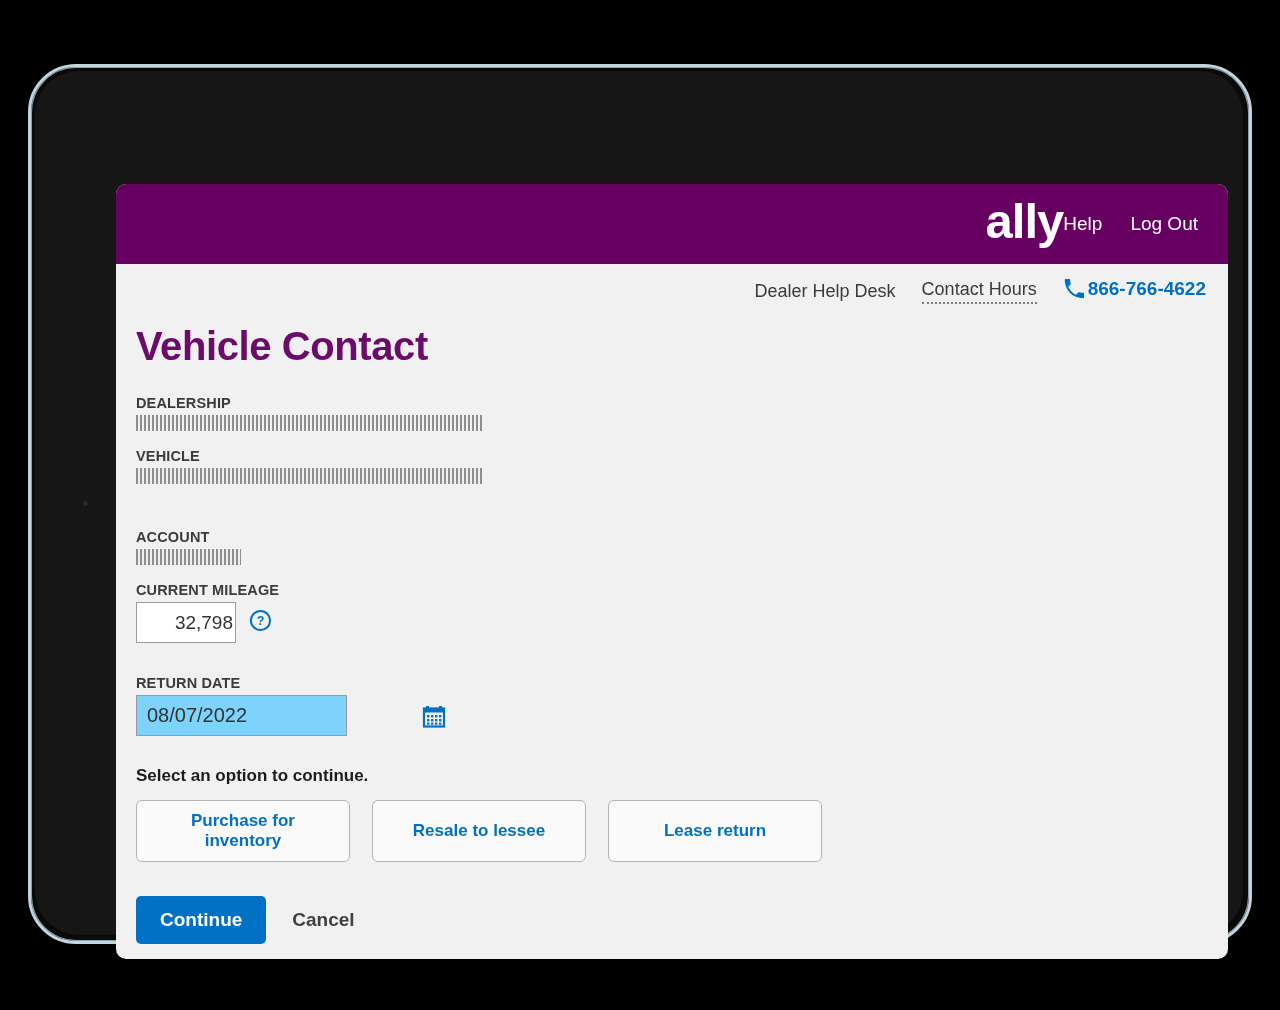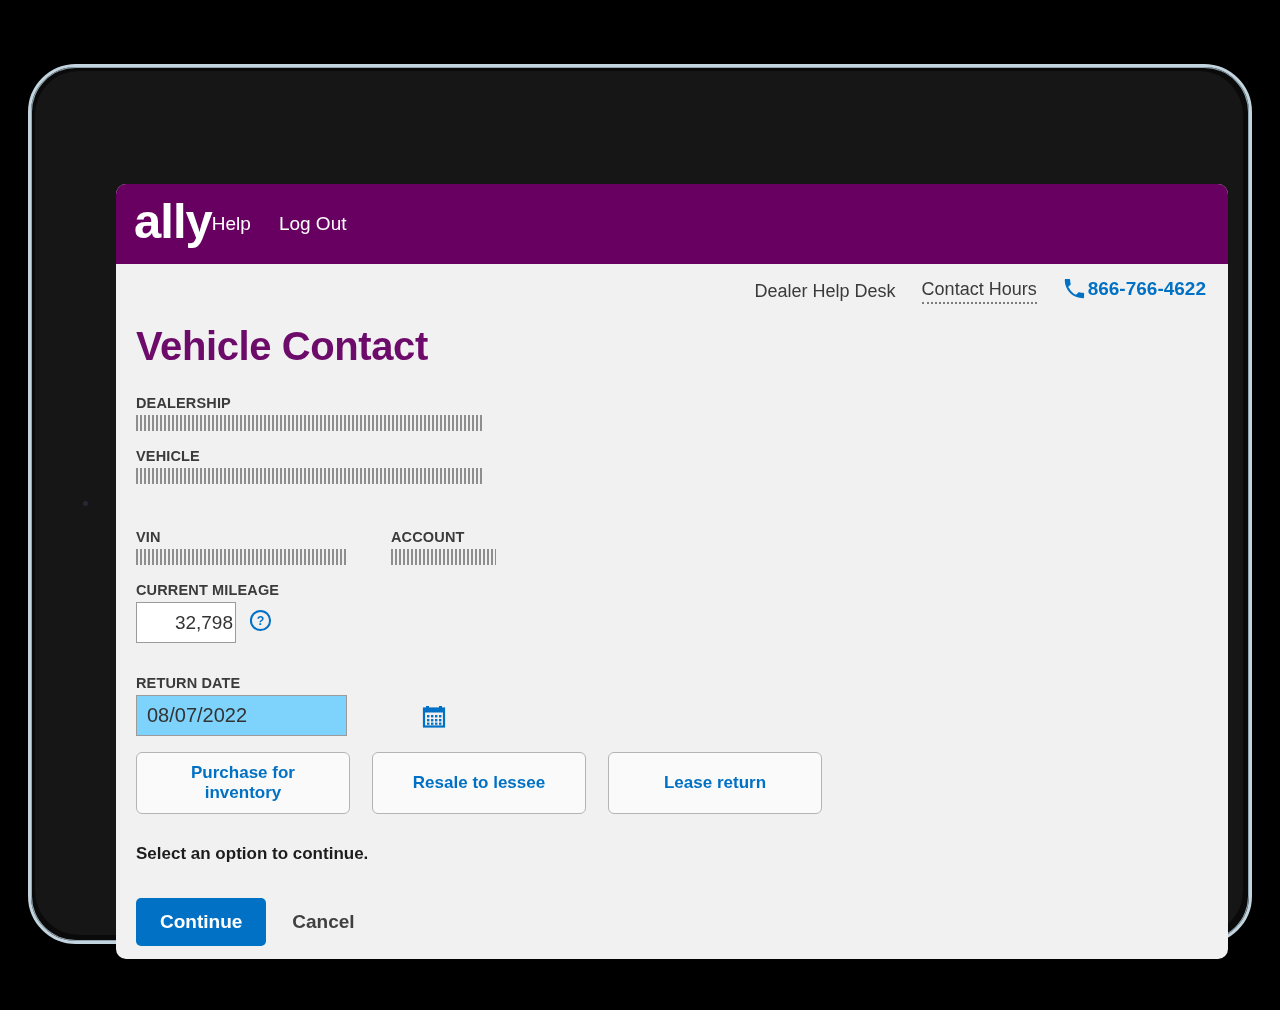--- a/index.html
+++ b/index.html
@@ -44,21 +44,21 @@
     border-radius: 10px;
     overflow: hidden;
   }
 
   
   #app-header {
     height: 80px;
     background: #670061;
     display: flex;
     align-items: center;
-    justify-content: flex-start;
+    justify-content: flex-end;
     padding: 0 30px 0 18px;
   }
   #brand-logo {
     color: #ffffff;
     font-size: 49px;
     font-weight: 700;
     letter-spacing: -0.02em;
     line-height: 1;
     padding-bottom: 6px;
   }
@@ -269,24 +269,20 @@
         <div class="field-label">DEALERSHIP</div>
         <div class="redacted w-dealership"></div>
       </div>
 
       <div class="group">
         <div class="field-label">VEHICLE</div>
         <div class="redacted w-vehicle"></div>
       </div>
 
       <div id="row-vin-account">
-        <div id="vin-group">
-          <div class="field-label">VIN</div>
-          <div class="redacted w-vin"></div>
-        </div>
         <div>
           <div class="field-label">ACCOUNT</div>
           <div class="redacted w-account"></div>
         </div>
       </div>
 
       <div class="group">
         <div class="field-label">CURRENT MILEAGE</div>
         <div id="mileage-row">
           <input id="mileage-input" type="text" value="32,798" style="">
@@ -321,28 +317,28 @@
                 <rect x="5" y="18.6" width="2.4" height="2.2"></rect>
                 <rect x="9" y="18.6" width="2.4" height="2.2"></rect>
                 <rect x="13" y="18.6" width="2.4" height="2.2"></rect>
                 <rect x="17" y="18.6" width="2.4" height="2.2"></rect>
               </g>
             </svg>
           </button>
         </div>
       </div>
 
+      <div id="select-prompt">Select an option to continue.</div>
+
       <div id="option-cards">
         <button class="option-card c0">Purchase for inventory</button>
         <button class="option-card c1">Resale to lessee</button>
         <button class="option-card c2">Lease return</button>
       </div>
 
-      <div id="select-prompt">Select an option to continue.</div>
-
       <div id="actions">
         <button id="continue-button">Continue</button>
         <a id="cancel-link" href="#">Cancel</a>
       </div>
 
     </div>
   </div>
 </div>
 
 </body></html>

